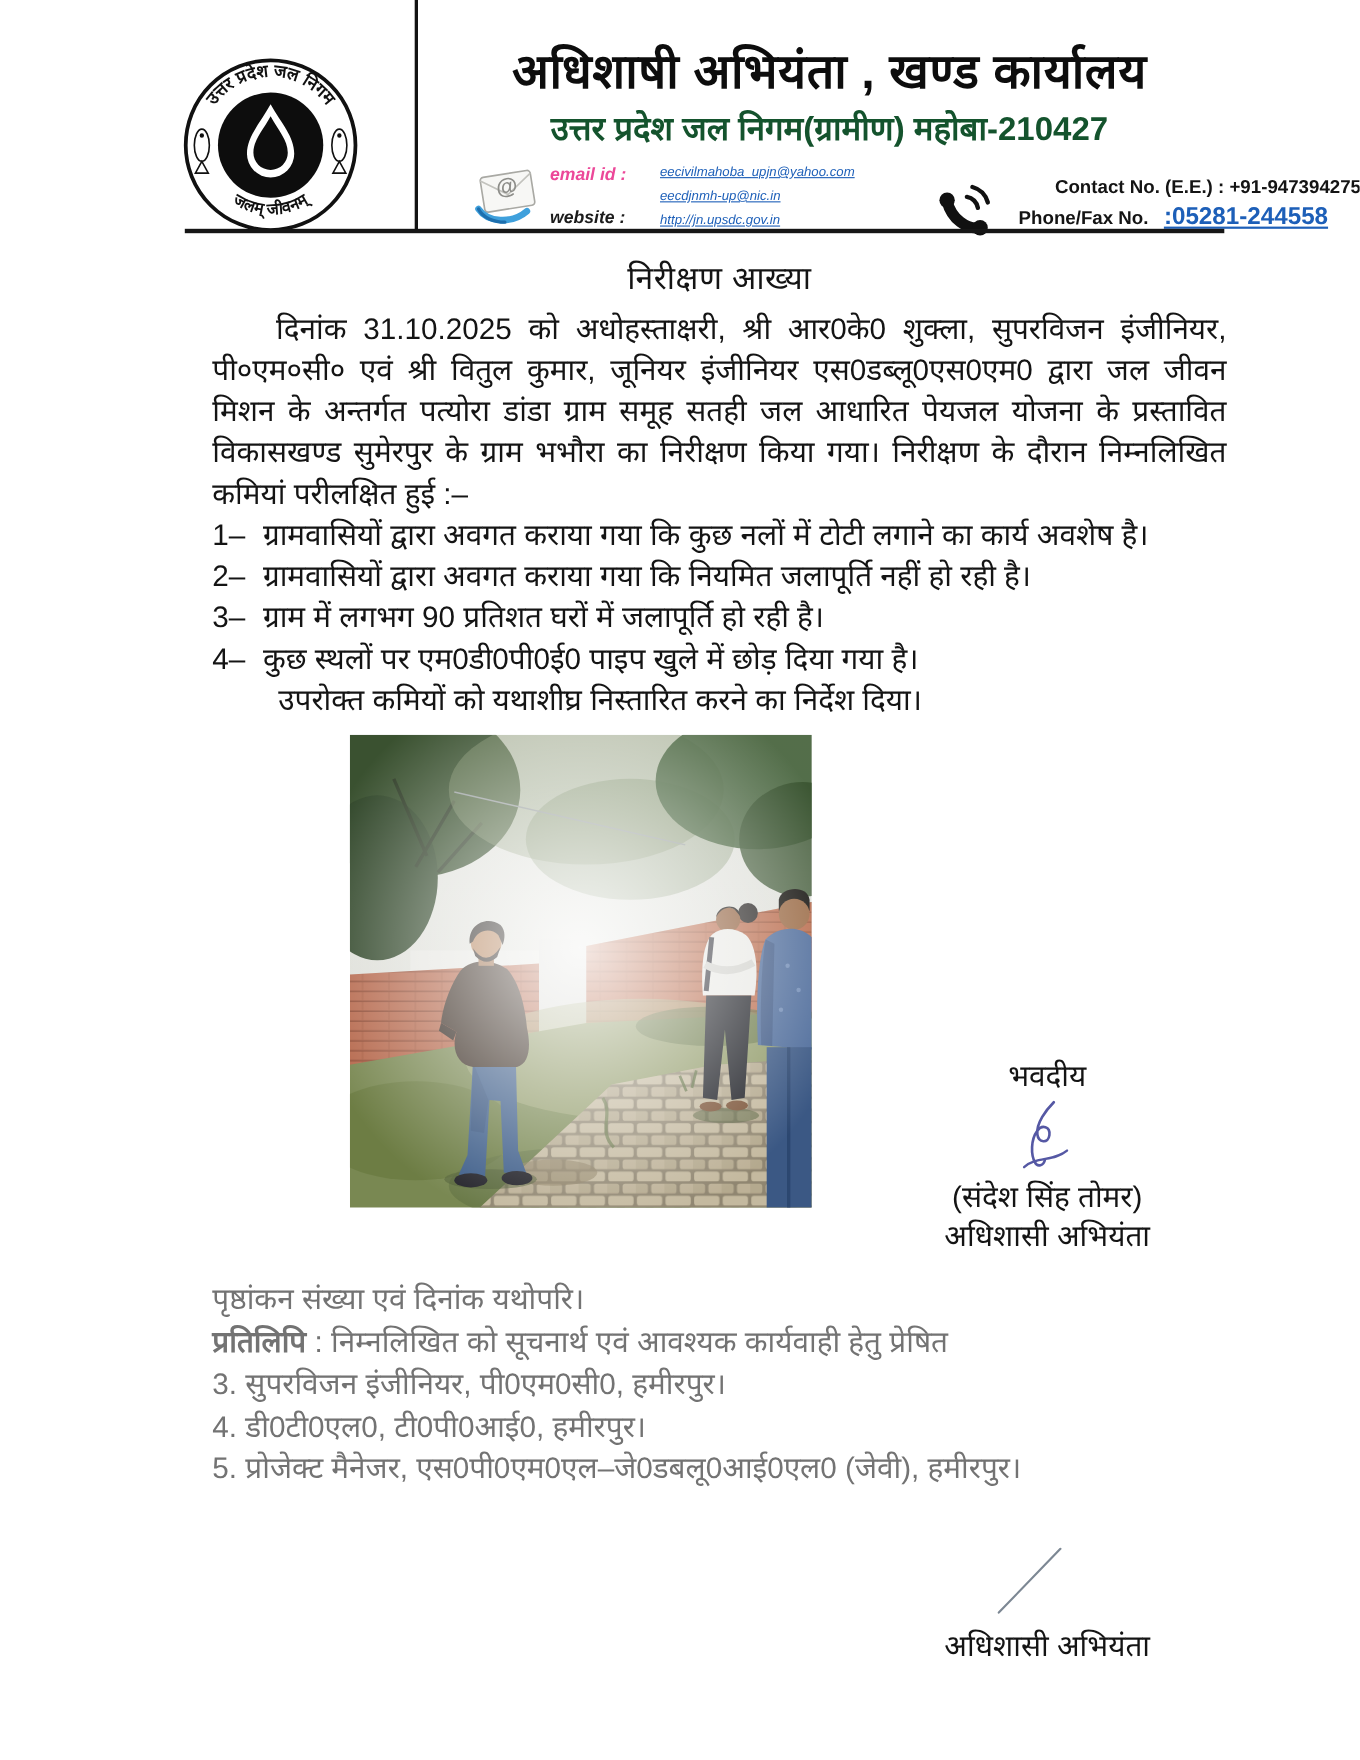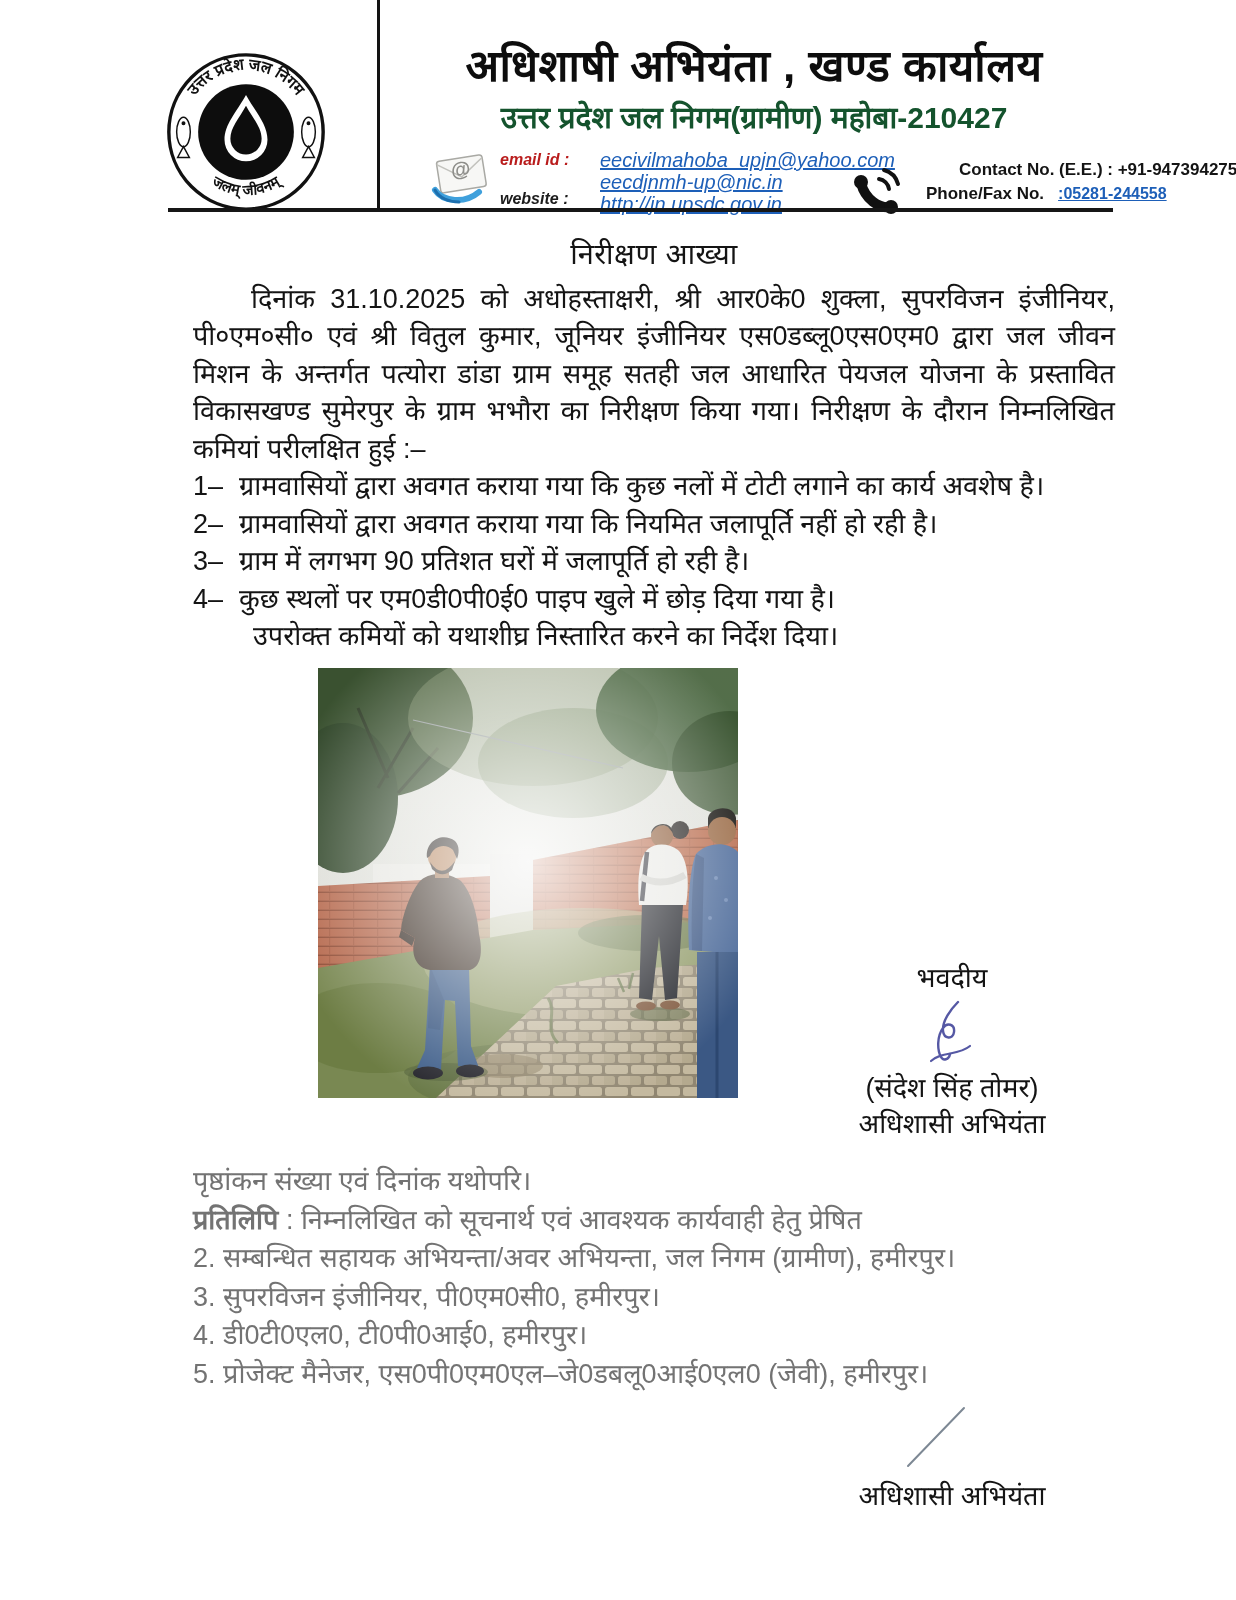--- a/index.html
+++ b/index.html
@@ -12,30 +12,30 @@
 
   
   .logo{left:160px;top:48px;width:172px;height:168px;}
   .vline{left:377px;top:0;width:3px;height:211px;background:#131313;}
   .hrule{left:168px;top:208px;width:945px;height:4px;background:#161616;}
   .org-title{left:388px;top:40px;width:732px;text-align:center;
     font-size:44px;font-weight:bold;letter-spacing:.5px;line-height:52px;color:#0d0d0d;}
   .org-subtitle{left:388px;top:98px;width:732px;text-align:center;
     font-size:30px;font-weight:bold;line-height:40px;color:#14532d;}
   .email-icon{left:429px;top:146px;width:64px;height:64px;}
-  .email-label{left:500px;top:151px;width:95px;font-size:16px;font-style:italic;font-weight:bold;color:#b91c1c;}
+  .email-label{left:500px;top:151px;width:95px;font-size:16px;font-style:italic;font-weight:bold;color:#ec4899;}
   .website-label{left:500px;top:190px;width:95px;font-size:16px;font-style:italic;font-weight:bold;color:#1c1c1c;}
-  .link{font-size:20px;font-style:italic;color:#1d5fb8;text-decoration:underline;white-space:nowrap;}
+  .link{font-size:12px;font-style:italic;color:#1d5fb8;text-decoration:underline;white-space:nowrap;}
   .email1{left:600px;top:149px;}
   .email2{left:600px;top:171px;}
   .website{left:600px;top:193px;}
   .phone-icon{left:851px;top:165px;width:52px;height:52px;}
   .contact-line{left:926px;top:160px;width:300px;font-size:17px;font-weight:bold;color:#141414;white-space:nowrap;margin-left:33px;}
   .phonefax-row{left:926px;top:184px;width:300px;font-size:17px;font-weight:bold;color:#141414;white-space:nowrap;}
-  .phonefax-value{font-size:16px;font-weight:bold;color:#1d5fb8;text-decoration:underline;margin-left:14px;}
+  .phonefax-value{font-size:22px;font-weight:bold;color:#1d5fb8;text-decoration:underline;margin-left:14px;}
 
   
   .doc-body{left:193px;top:236px;width:922px;font-size:27px;line-height:37.5px;color:#141414;}
   .doc-title{text-align:center;font-size:29px;margin-bottom:7px;letter-spacing:.5px;}
   .para1{text-align:justify;text-indent:58px;}
   .item-row{display:flex;align-items:flex-start;}
   .item-num{width:46px;flex:0 0 46px;}
   .item-text{flex:1;}
   .directive{padding-left:60px;}
 
@@ -257,21 +257,20 @@
   </svg>
 </div>
 <div class="abs sig-name">(संदेश सिंह तोमर)</div>
 <div class="abs sig-desig">अधिशासी अभियंता</div>
 
 <div class="abs doc-footer">
   <div class="row">पृष्ठांकन संख्या एवं दिनांक यथोपरि।</div>
   <div class="row">
     <span class="copy-label">प्रतिलिपि</span><span> : निम्नलिखित को सूचनार्थ एवं आवश्यक कार्यवाही हेतु प्रेषित</span>
   </div>
-  <div class="row">2. सम्बन्धित सहायक अभियन्ता/अवर अभियन्ता, जल निगम (ग्रामीण), हमीरपुर।</div>
   <div class="row">3. सुपरविजन इंजीनियर, पी0एम0सी0, हमीरपुर।</div>
   <div class="row">4. डी0टी0एल0, टी0पी0आई0, हमीरपुर।</div>
   <div class="row">5. प्रोजेक्ट मैनेजर, एस0पी0एम0एल–जे0डबलू0आई0एल0 (जेवी), हमीरपुर।</div>
 </div>
 
 <div class="abs slash-mark">
   <svg viewBox="0 0 80 70" width="80" height="70">
     <path d="M10 64 L66 6" stroke="#7d8894" stroke-width="2" fill="none" stroke-linecap="round"></path>
   </svg>
 </div>

